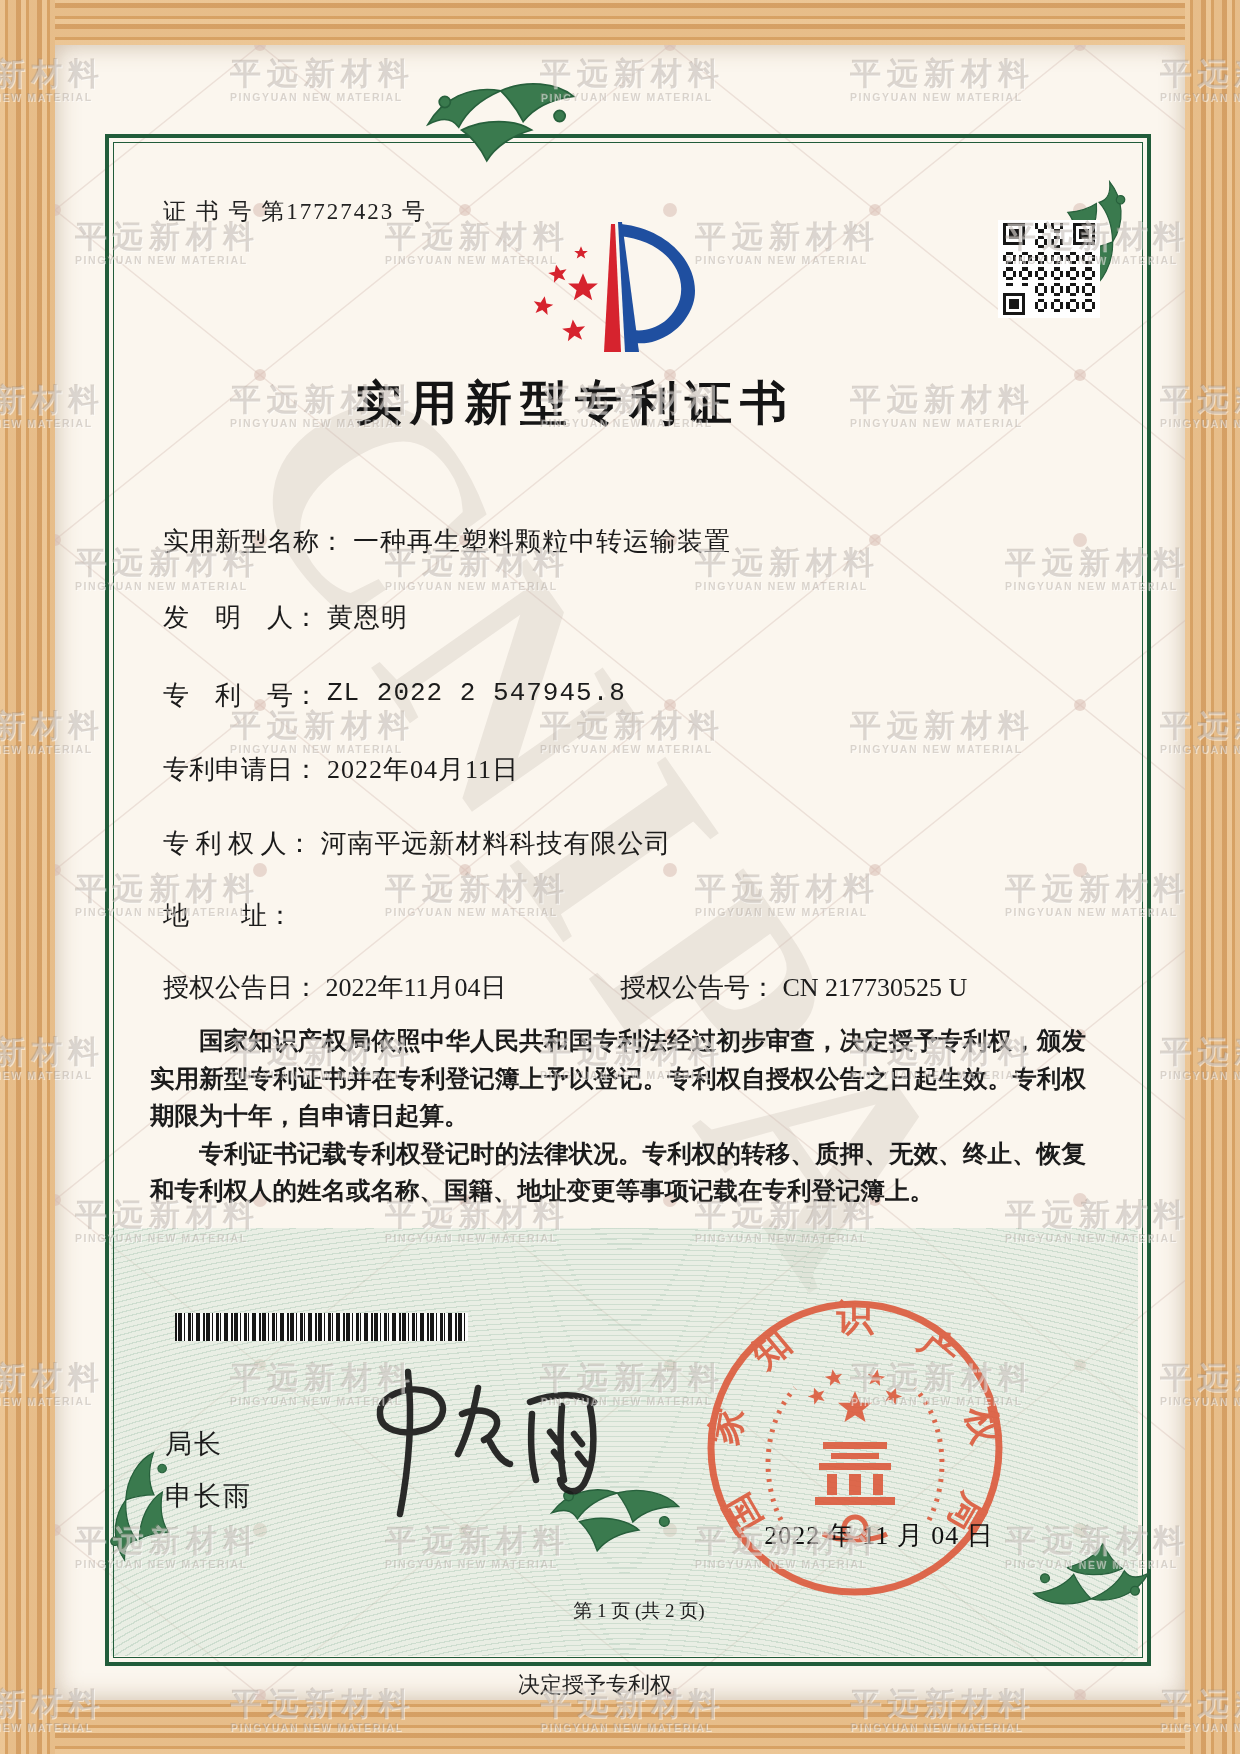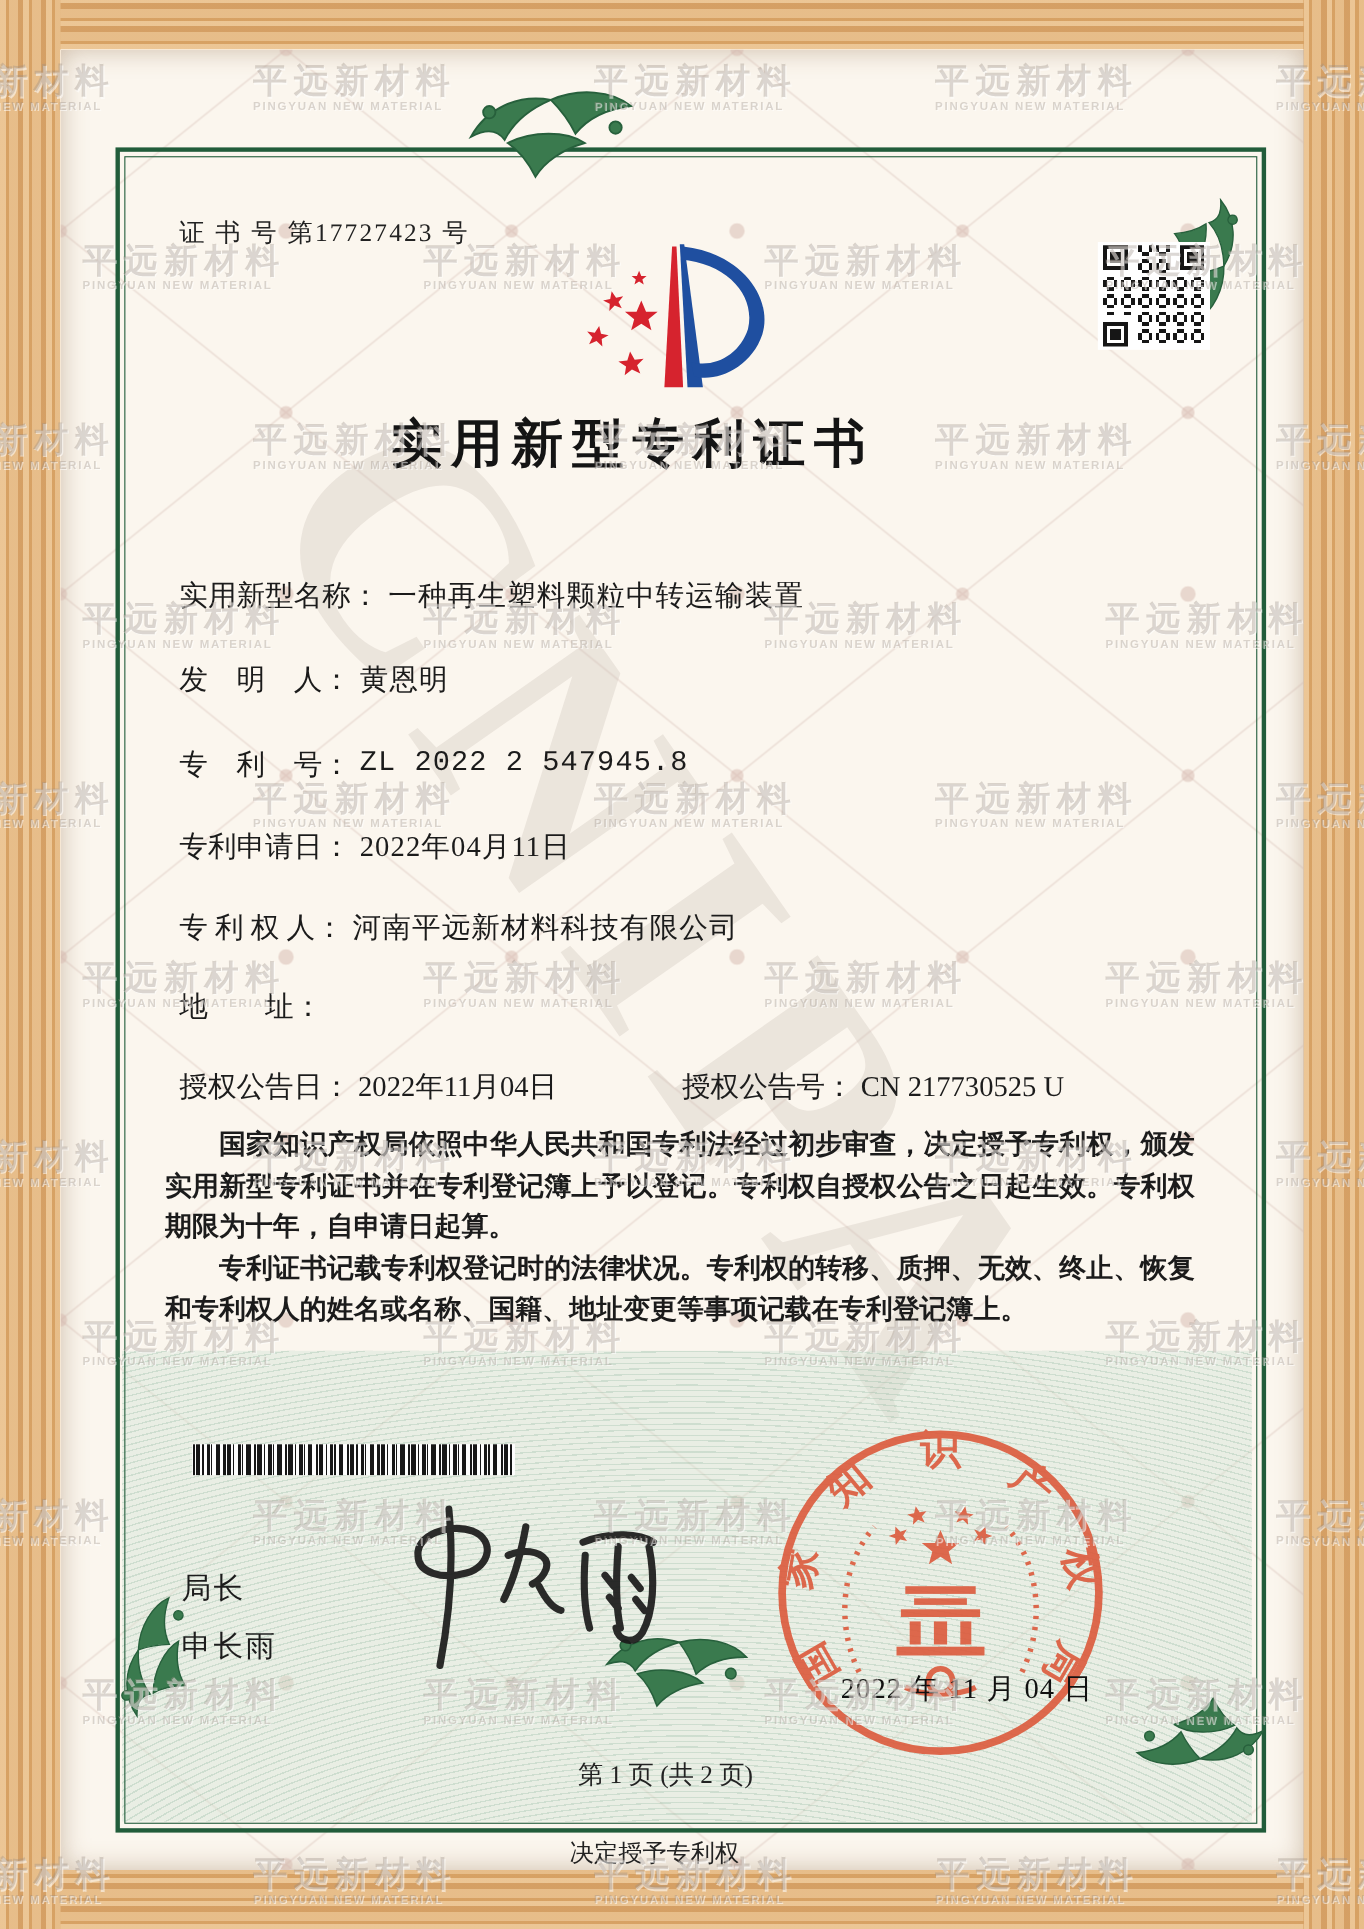--- a/index.html
+++ b/index.html
@@ -63,21 +63,21 @@
      background-image:repeating-linear-gradient(90deg,
        #161616 0 2px,#fdfdfd 2px 3px,#161616 3px 7px,#fdfdfd 7px 9px,
        #161616 9px 10px,#fdfdfd 10px 13px,#161616 13px 16px,#fdfdfd 16px 17px,
        #161616 17px 18px,#fdfdfd 18px 21px,#161616 21px 25px,#fdfdfd 25px 28px);}
   #director-label{left:165px;top:1426px;font-size:27px;letter-spacing:2px;}
   #director-name{left:165px;top:1478px;font-size:27px;letter-spacing:2px;}
   #signature{left:350px;top:1362px;}
   #seal{left:703px;top:1296px;opacity:.9;}
   #seal-date{left:744px;top:1518px;width:270px;text-align:center;font-size:26px;
              letter-spacing:1px;color:#111;z-index:4;}
-  #page-info{left:105px;top:1598px;width:1000px;text-align:center;font-size:23px;color:#222;}
+  #page-info{left:105px;top:1598px;width:1000px;text-align:center;font-size:19px;color:#222;padding-left:34px;}
   #footer-note{left:0;top:1670px;width:1190px;text-align:center;font-size:22px;color:#222;}
 
   
   #watermark-layer{position:absolute;inset:0;z-index:12;pointer-events:none;overflow:hidden;}
   .wm{position:absolute;width:300px;text-align:left;color:rgba(152,142,131,.34);
       text-shadow:1px 1px 0 rgba(255,255,255,.55);
       font-family:"Liberation Sans","DejaVu Sans",sans-serif;}
   .wm-cn{font-size:31px;font-weight:700;letter-spacing:6px;line-height:1.05;}
   .wm-en{font-size:10.5px;font-weight:700;letter-spacing:1.6px;}
 

